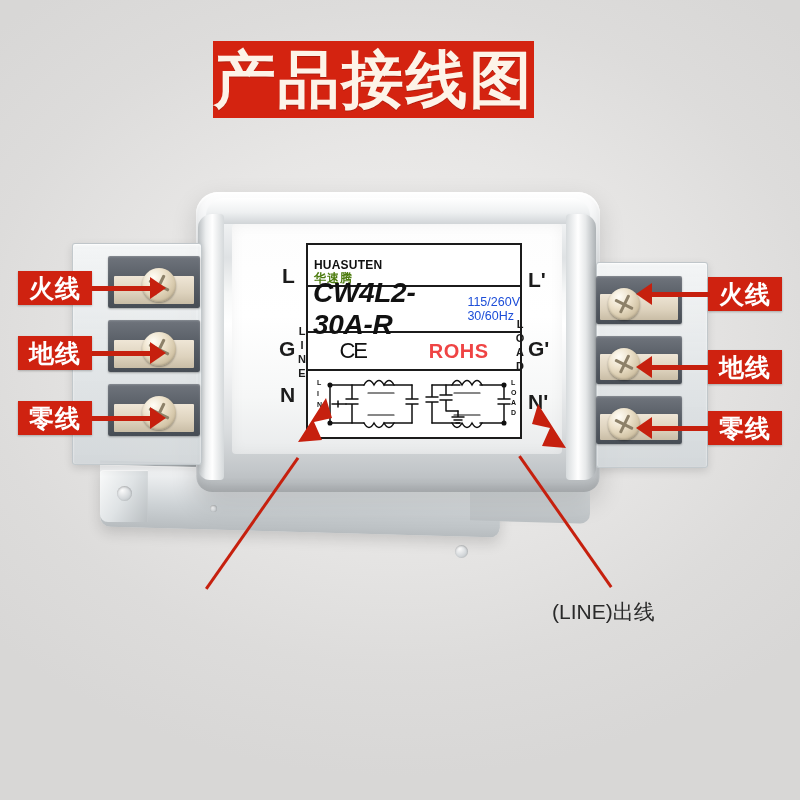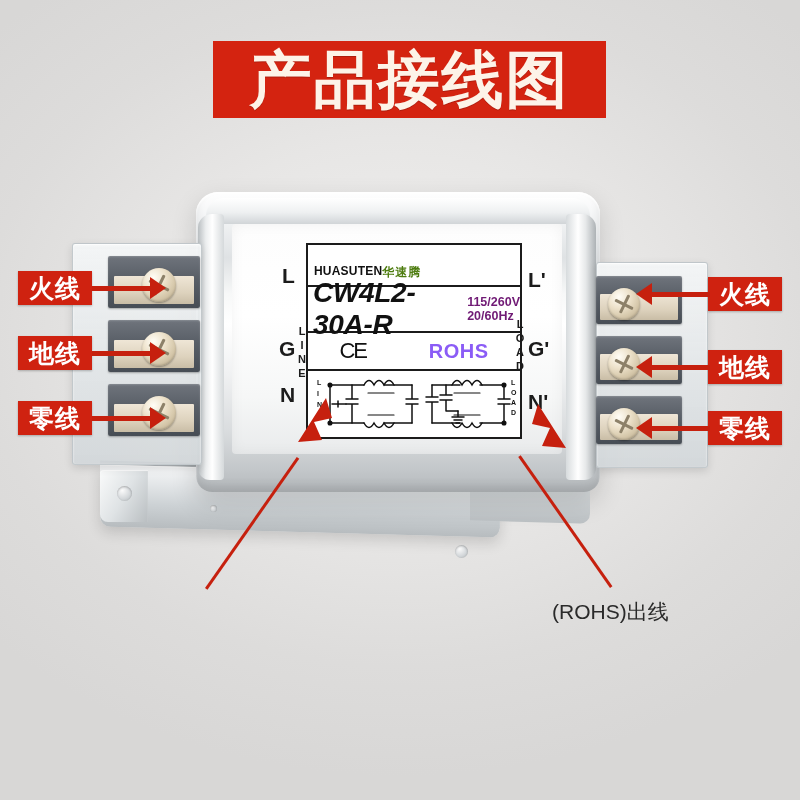--- a/index.html
+++ b/index.html
@@ -10,21 +10,21 @@
   }
   #stage{
     position:relative;width:800px;height:800px;
     background:
       radial-gradient(ellipse 70% 55% at 50% 42%, #f2f1f0 0%, #e7e6e5 45%, #dddcdb 75%, #d8d7d6 100%),
       linear-gradient(180deg,#f3f3f3 0%,#eceaea 30%,#e4e3e2 70%,#e0dfde 100%);
   }
 
   
   #title-banner{
-    position:absolute;left:213px;top:41px;width:393px;height:77px;
+    position:absolute;left:213px;top:41px;width:321px;height:77px;
     background:#d42310;
     display:flex;align-items:center;justify-content:center;
   }
   #title-banner .t{
     color:#fdf3e8;font-size:62px;line-height:1;font-weight:700;
     letter-spacing:2px;
     text-shadow:0 1px 0 rgba(0,0,0,.18);
     white-space:nowrap;
   }
 
@@ -160,31 +160,31 @@
 
   
   #label-box{
     position:absolute;left:306px;top:243px;width:212px;height:192px;
     border:2px solid #1b1b1b;background:#fff;
     display:flex;flex-direction:column;
   }
   .lrow{border-bottom:2px solid #1b1b1b;position:relative;}
   .lrow:last-child{border-bottom:none;}
   #row-brand{height:40px;display:flex;align-items:center;padding-left:6px;gap:5px;}
-  #brand-stack{display:flex;flex-direction:row;line-height:1;margin-top:12px;}
+  #brand-stack{display:flex;flex-direction:column;line-height:1;margin-top:12px;}
   #brand-en{font-size:12px;font-weight:700;letter-spacing:.2px;color:#111;}
   #brand-cn{font-size:12px;font-weight:700;color:#4d7c0f;letter-spacing:1px;margin-top:1px;}
   #emi-title{font-size:21px;font-weight:700;color:#111;letter-spacing:.3px;}
   #row-model{height:44px;display:flex;align-items:center;padding-left:5px;gap:6px;}
   #model-no{font-size:28px;font-weight:700;color:#111;letter-spacing:-.3px;font-style:italic;}
   #volt-stack{display:flex;flex-direction:column;line-height:1.12;}
-  #volt-1,#volt-2{font-size:12.5px;font-weight:700;color:#701a75;}
+  #volt-1,#volt-2{font-size:12.5px;font-weight:400;color:#1d4ed8;}
   #row-cert{height:36px;display:flex;align-items:center;justify-content:space-around;}
   #ce-mark{font-size:22px;font-weight:400;color:#111;letter-spacing:-2px;}
-  #rohs{font-size:20px;font-weight:700;color:#8b5cf6;letter-spacing:.5px;}
+  #rohs{font-size:20px;font-weight:700;color:#ef4444;letter-spacing:.5px;}
   #row-schem{flex:1;position:relative;background:#fff;}
 
   
   .term-letter{
     position:absolute;font-size:21px;font-weight:700;color:#1b1b1b;
   }
   .side-word{
     position:absolute;font-size:11px;font-weight:700;color:#1b1b1b;
     letter-spacing:2px;
     writing-mode:vertical-rl;text-orientation:upright;
@@ -255,21 +255,21 @@
         <div id="brand-stack">
           <span id="brand-en">HUASUTEN</span>
           <span id="brand-cn">华速腾</span>
         </div>
       </div>
 
       <div class="lrow" id="row-model">
         <span id="model-no">CW4L2-30A-R</span>
         <div id="volt-stack">
           <span id="volt-1">115/260V</span>
-          <span id="volt-2">20/60Hz</span>
+          <span id="volt-2">30/60Hz</span>
         </div>
       </div>
 
       <div class="lrow" id="row-cert">
         <span id="ce-mark">CE</span>
         <span id="rohs">ROHS</span>
       </div>
 
       <div class="lrow" id="row-schem">
         <svg viewBox="0 0 212 66" width="212" height="66" style="position:absolute;left:0;top:0;">
@@ -380,16 +380,16 @@
   <div class="leader" style="left:205px;top:588px;width:160px;transform:rotate(-55deg);"></div>
   <svg style="position:absolute;left:296px;top:396px;" width="44" height="48" viewBox="0 0 44 48">
     <polygon points="2,46 30,2 36,22 18,26 26,44" fill="#c6200e"></polygon>
   </svg>
 
   <div class="leader" style="left:610px;top:588px;width:160px;transform:rotate(-125deg);"></div>
   <svg style="position:absolute;left:524px;top:402px;" width="44" height="48" viewBox="0 0 44 48">
     <polygon points="42,46 14,2 8,22 26,26 18,44" fill="#c6200e"></polygon>
   </svg>
 
-  <span class="caption" style="left:552px;top:598px;">(ROHS)出线</span>
+  <span class="caption" style="left:552px;top:598px;">(LINE)出线</span>
 
 
 </div>
 
 </body></html>

